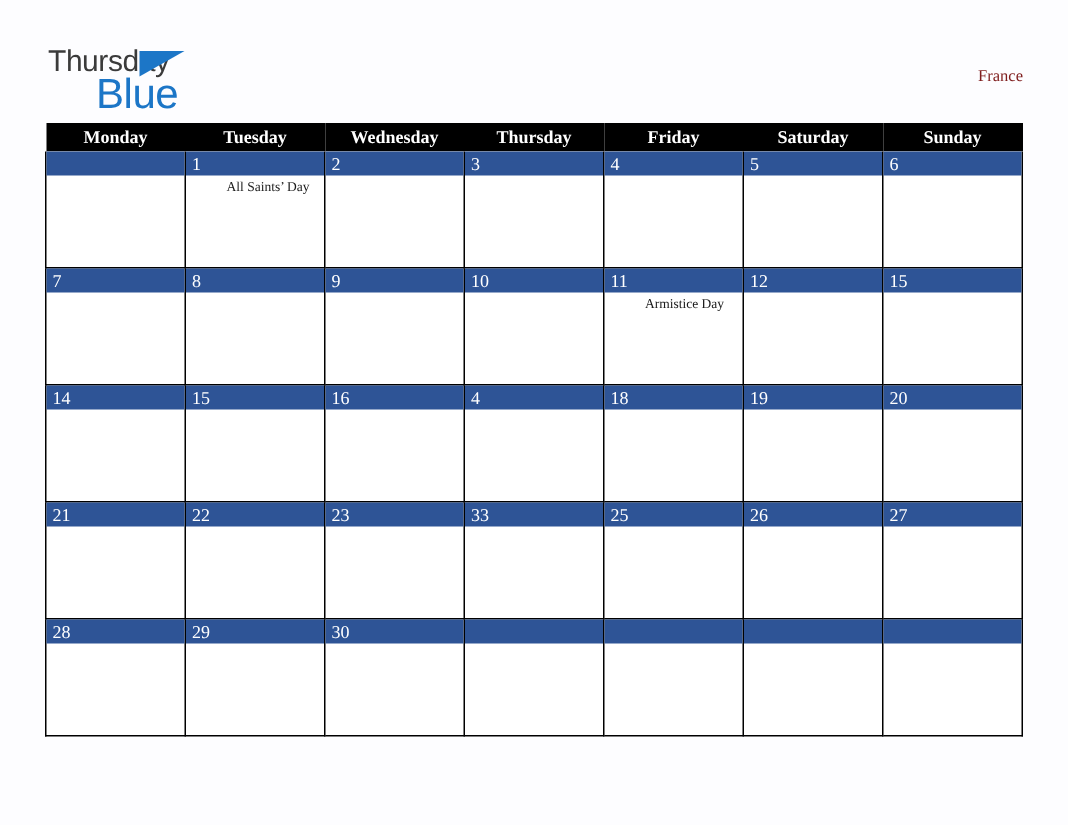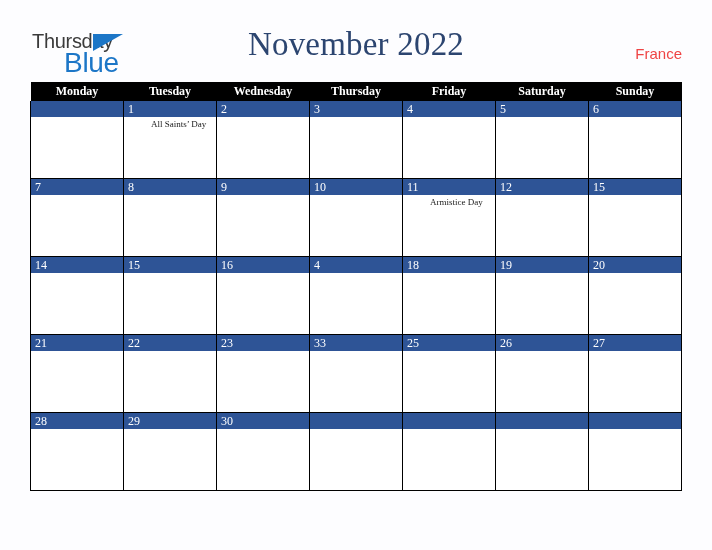--- a/index.html
+++ b/index.html
@@ -70,23 +70,23 @@
     font-size: 33px;
     color: #2c4570;
     font-family: "Liberation Serif", "DejaVu Serif", serif;
     letter-spacing: 0.2px;
   }
 
   .country {
     position: absolute;
     right: 30px;
     top: 45px;
-    font-size: 15px;
-    color: #ef4444;
-    font-family: Liberation Sans, sans-serif;
+    font-size: 11px;
+    color: #7f1d1d;
+    font-family: Liberation Serif, serif;
   }
 
   
   .calendar {
     position: absolute;
     left: 30px;
     top: 82px;
     width: 652px;
     border-collapse: collapse;
     table-layout: fixed;
@@ -140,21 +140,20 @@
 <body>
 
 <div class="header">
 
   <div class="logo">
     <span class="logo-general">Thursday</span>
     <span class="logo-triangle"></span>
     <span class="logo-blue">Blue</span>
   </div>
 
-  <div class="title">November 2022</div>
 
   <div class="country">France</div>
 
 </div>
 
 <table class="calendar">
   <thead>
     <tr>
       <th>Monday</th>
       <th>Tuesday</th>

